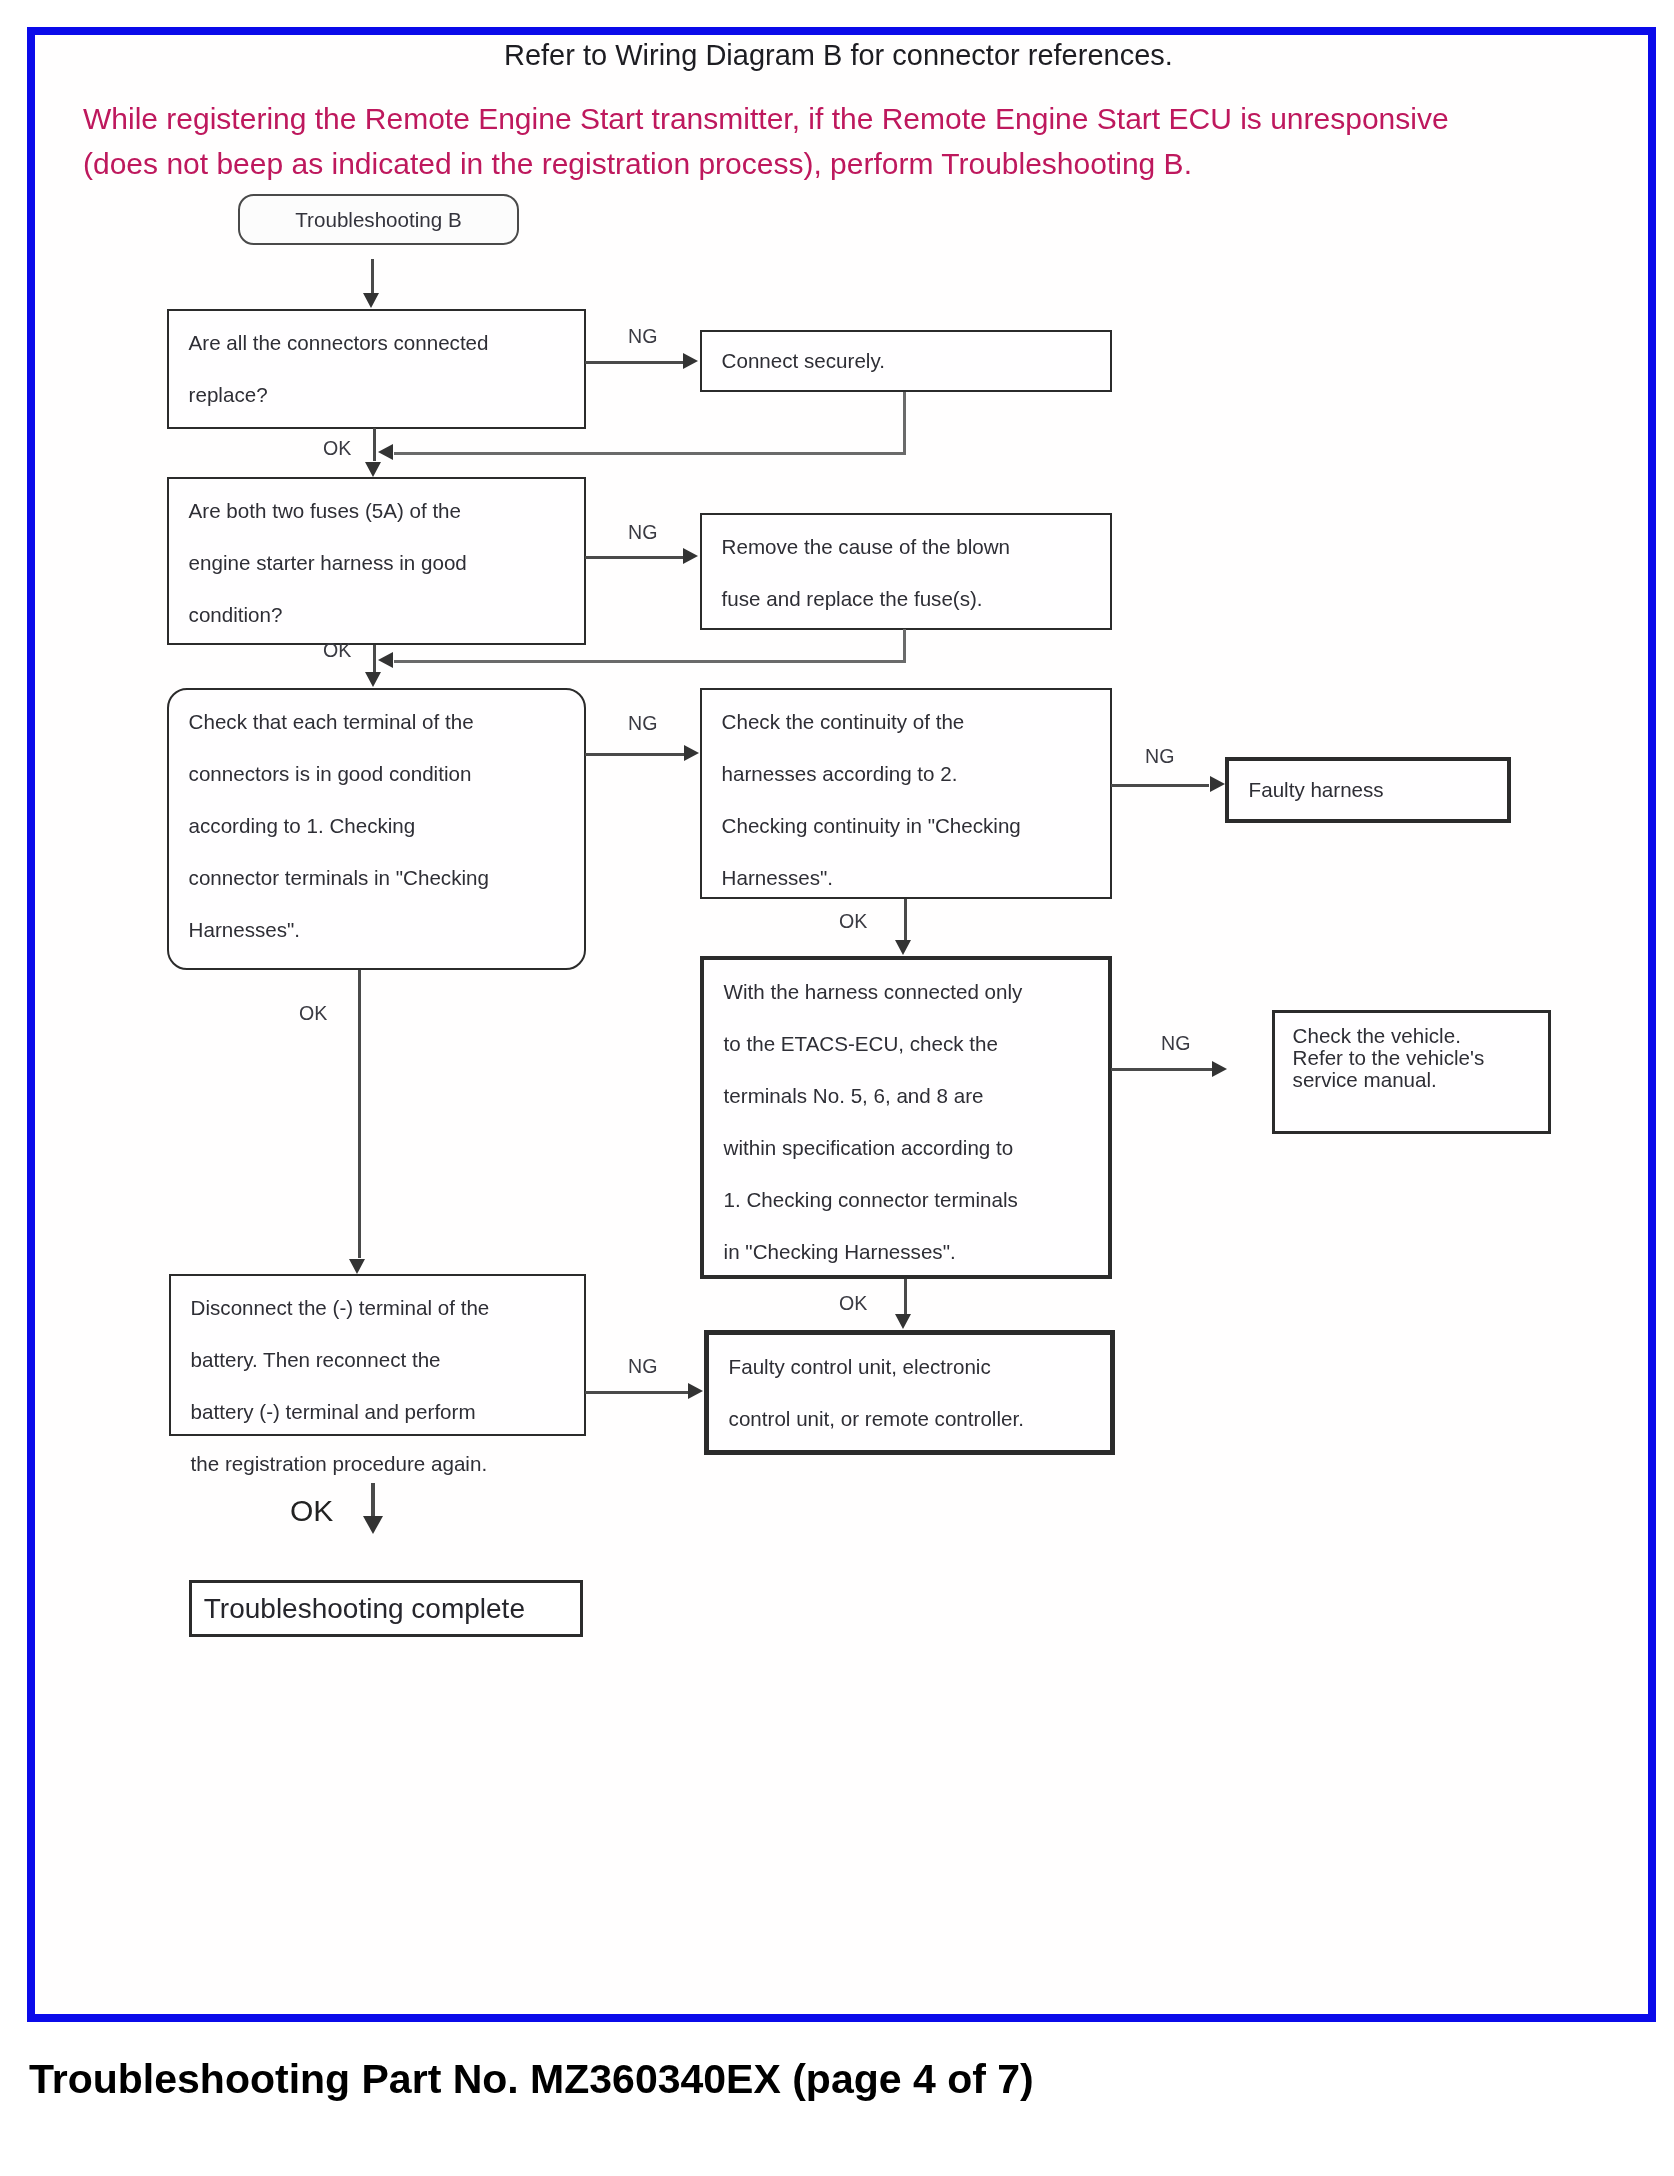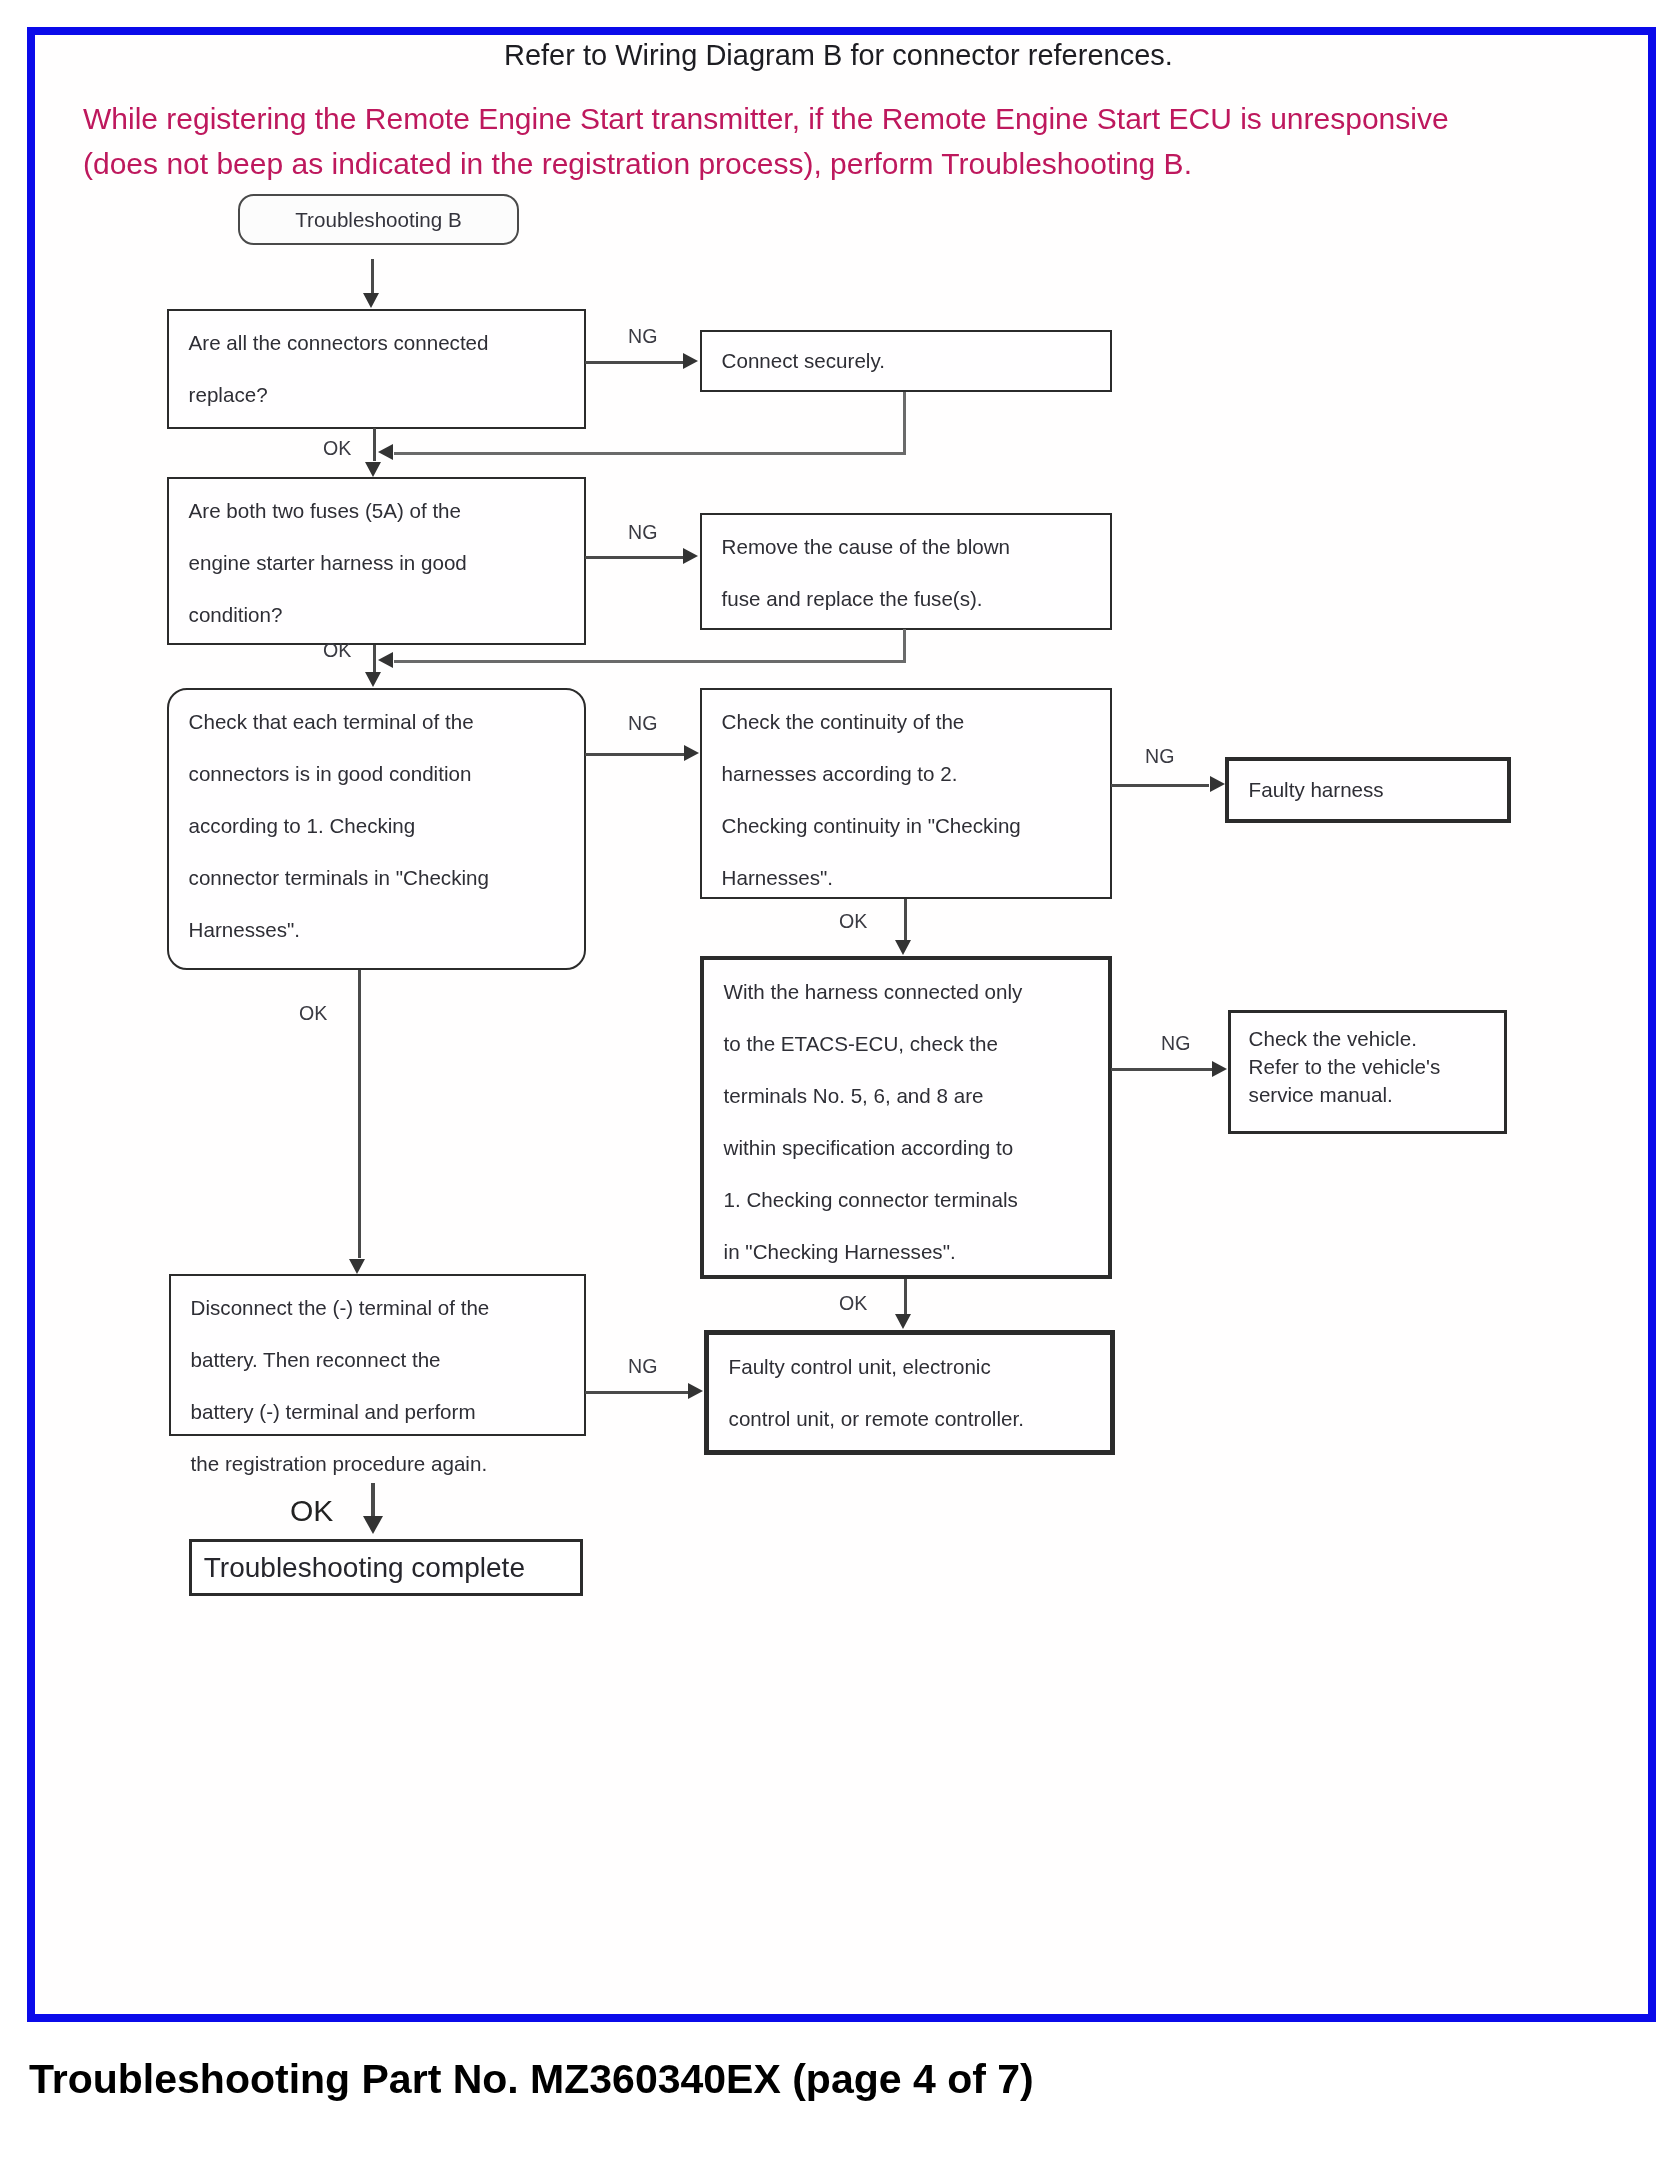--- a/index.html
+++ b/index.html
@@ -6,22 +6,22 @@
   body{width:1674px;height:2177px;position:relative;font-family:"Liberation Sans",sans-serif;color:#1c1c1c;}
   .page-border{position:absolute;left:27.4px;top:27.4px;width:1613px;height:1979px;border:8.8px solid #0b0bea;background:#fffefe;}
   .title{position:absolute;left:27.4px;top:39px;width:1622px;text-align:center;font-size:29px;color:#1d1d22;}
   .intro{position:absolute;left:83px;top:96px;width:1509px;font-size:30px;line-height:45px;color:#be185d;white-space:pre-line;}
   .node{position:absolute;border:2.9px solid #2b2b2b;background:#fffeff;color:#2e2e35;font-size:20.6px;line-height:52px;padding:5.9px 19.6px;white-space:pre-line;box-sizing:border-box;}
   .node.vcenter{display:flex;align-items:center;line-height:1.35;}
   .node.b4{border-width:3.9px;}
   .node.b5{border-width:4.9px;}
   .node.b6{border-width:5.9px;}
   .start{position:absolute;border:2.9px solid #4a4a4a;border-radius:15.7px;background:#fcfcfc;display:flex;align-items:center;justify-content:center;font-size:20.6px;color:#33333c;box-sizing:border-box;}
-  .complete{position:absolute;border:3.9px solid #2b2b2b;background:#fff;display:flex;align-items:center;font-size:28px;color:#26262c;padding-left:11.8px;box-sizing:border-box;}
-  .tight{line-height:28px;padding:11.8px 17.6px;}
+  .complete{position:absolute;border:3.9px solid #2b2b2b;background:#fff;display:flex;align-items:center;font-size:28px;color:#26262c;padding-left:11.8px;box-sizing:border-box;margin-top:41px;}
+  .tight{line-height:22px;padding:11.8px 17.6px;margin-left:44px;}
   .hline{position:absolute;height:2.9px;background:#4a4a4a;}
   .vline{position:absolute;width:2.9px;background:#4a4a4a;}
   .thin{background:#6a6a6a;}
   .ah-d{position:absolute;width:0;height:0;border-left:8.8px solid transparent;border-right:8.8px solid transparent;border-top:15.7px solid #333;}
   .ah-d.big{border-left-width:10.8px;border-right-width:10.8px;border-top-width:18.6px;}
   .ah-r{position:absolute;width:0;height:0;border-top:8.8px solid transparent;border-bottom:8.8px solid transparent;border-left:15.7px solid #333;}
   .ah-l{position:absolute;width:0;height:0;border-top:8.8px solid transparent;border-bottom:8.8px solid transparent;border-right:15.7px solid #333;}
   .lbl{position:absolute;font-size:19.6px;color:#3a3a42;}
   .lbl.big{font-size:30px;color:#222;}
   .footer{position:absolute;left:29px;top:2056px;font-size:41px;font-weight:bold;color:#000;}

